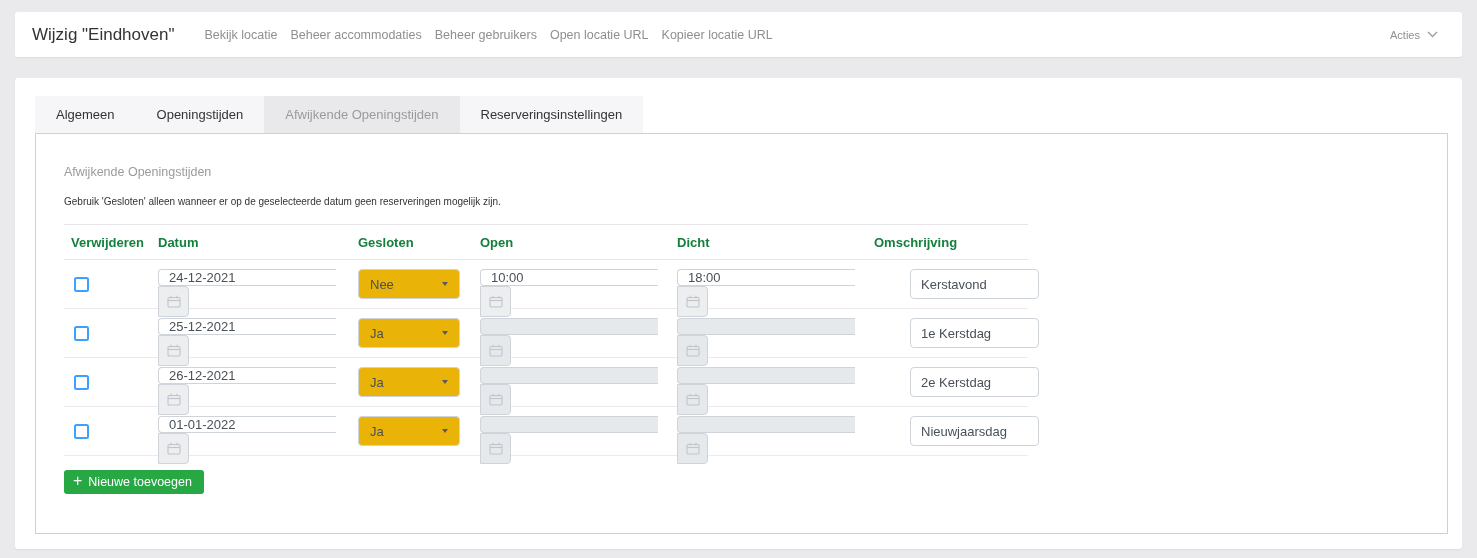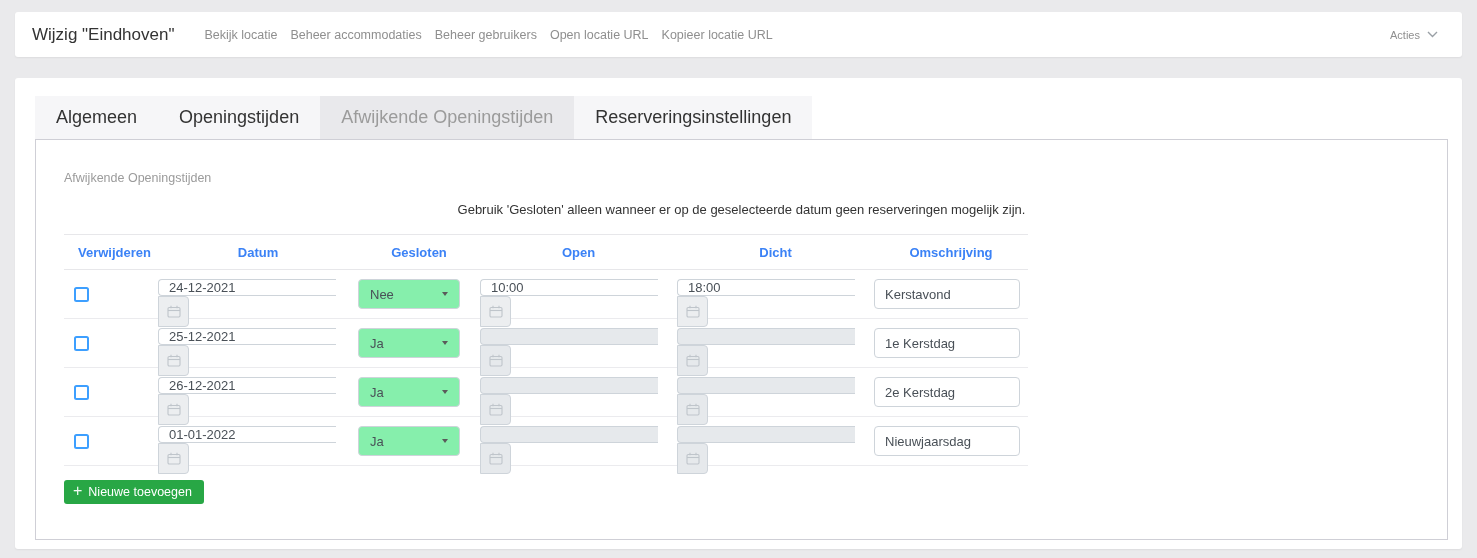--- a/index.html
+++ b/index.html
@@ -41,41 +41,41 @@
     background: #ffffff;
     border-radius: 3px;
     box-shadow: 0 1px 2px rgba(0,0,0,0.06);
     padding: 18px 14px 16px 20px;
   }
 
   
   .tabs { display: inline-flex; background: #f6f6f8; }
   .tab {
     padding: 11px 21px;
-    font-size: 18px;
+    font-size: 13px;
     color: #333;
     cursor: pointer;
     white-space: nowrap;
   }
   .tab.active { background: #e9e9ec; color: #9b9b9b; }
 
   
   .content-box {
     border: 1px solid #cfcfd6;
     height: 401px;
     background: #fff;
     padding: 31px 28px 0 28px;
   }
   .section-heading { font-size: 12.5px; color: #9b9b9b; margin-bottom: 17px; }
-  .section-desc { font-size: 13px; color: #333; margin-bottom: 0; text-align: center; }
+  .section-desc { font-size: 10px; color: #333; margin-bottom: 0; }
 
   
   table.grid { border-collapse: collapse; table-layout: fixed; width: 964px; margin-top: 17px; }
   table.grid th {
-    text-align: center; font-size: 13px; font-weight: bold; color: #3b82f6;
+    text-align: left; font-size: 13px; font-weight: bold; color: #15803d;
     padding: 10px 0 9px 0;
     border-top: 1px solid #e7e7ea;
     border-bottom: 1px solid #e7e7ea;
   }
   table.grid th:first-child, table.grid td:first-child { padding-left: 7px; }
   table.grid td { padding: 9px 0; border-bottom: 1px solid #ebebee; vertical-align: middle; }
 
   
   .cb {
     appearance: none; -webkit-appearance: none;
@@ -104,32 +104,32 @@
   .cal { display: block; }
 
   
   .times-disabled .ig-time .fc { background: #e6e9ec; }
   .times-disabled .ig-time .addon { background: #e6e9ec; }
 
   
   .select {
     width: 102px; height: 30px;
     border: 1px solid #ced4da; border-radius: 4px;
-    background: #86efac; cursor: pointer;
+    background: #eab308; cursor: pointer;
     display: flex; align-items: center; justify-content: space-between;
     padding: 0 11px; font-size: 13px; color: #495057;
   }
   .caret {
     width: 0; height: 0;
     border-left: 3.5px solid transparent;
     border-right: 3.5px solid transparent;
     border-top: 4.5px solid #5a5a5a;
   }
 
-  .fc.plain { width: 146px; flex: none; border-radius: 4px; border-right: 1px solid #ced4da; display: block; }
+  .fc.plain { width: 129px; flex: none; border-radius: 4px; border-right: 1px solid #ced4da; display: block; margin-left: 36px; }
 
   
   .btn-add {
     margin-top: 14px;
     display: inline-flex; align-items: center; gap: 6px;
     background: #28a745; color: #fff;
     border: none; border-radius: 3px;
     height: 24px; padding: 0 12px 0 9px;
     font-size: 12.5px; font-family: "Liberation Sans", "DejaVu Sans", sans-serif;
     cursor: pointer;

